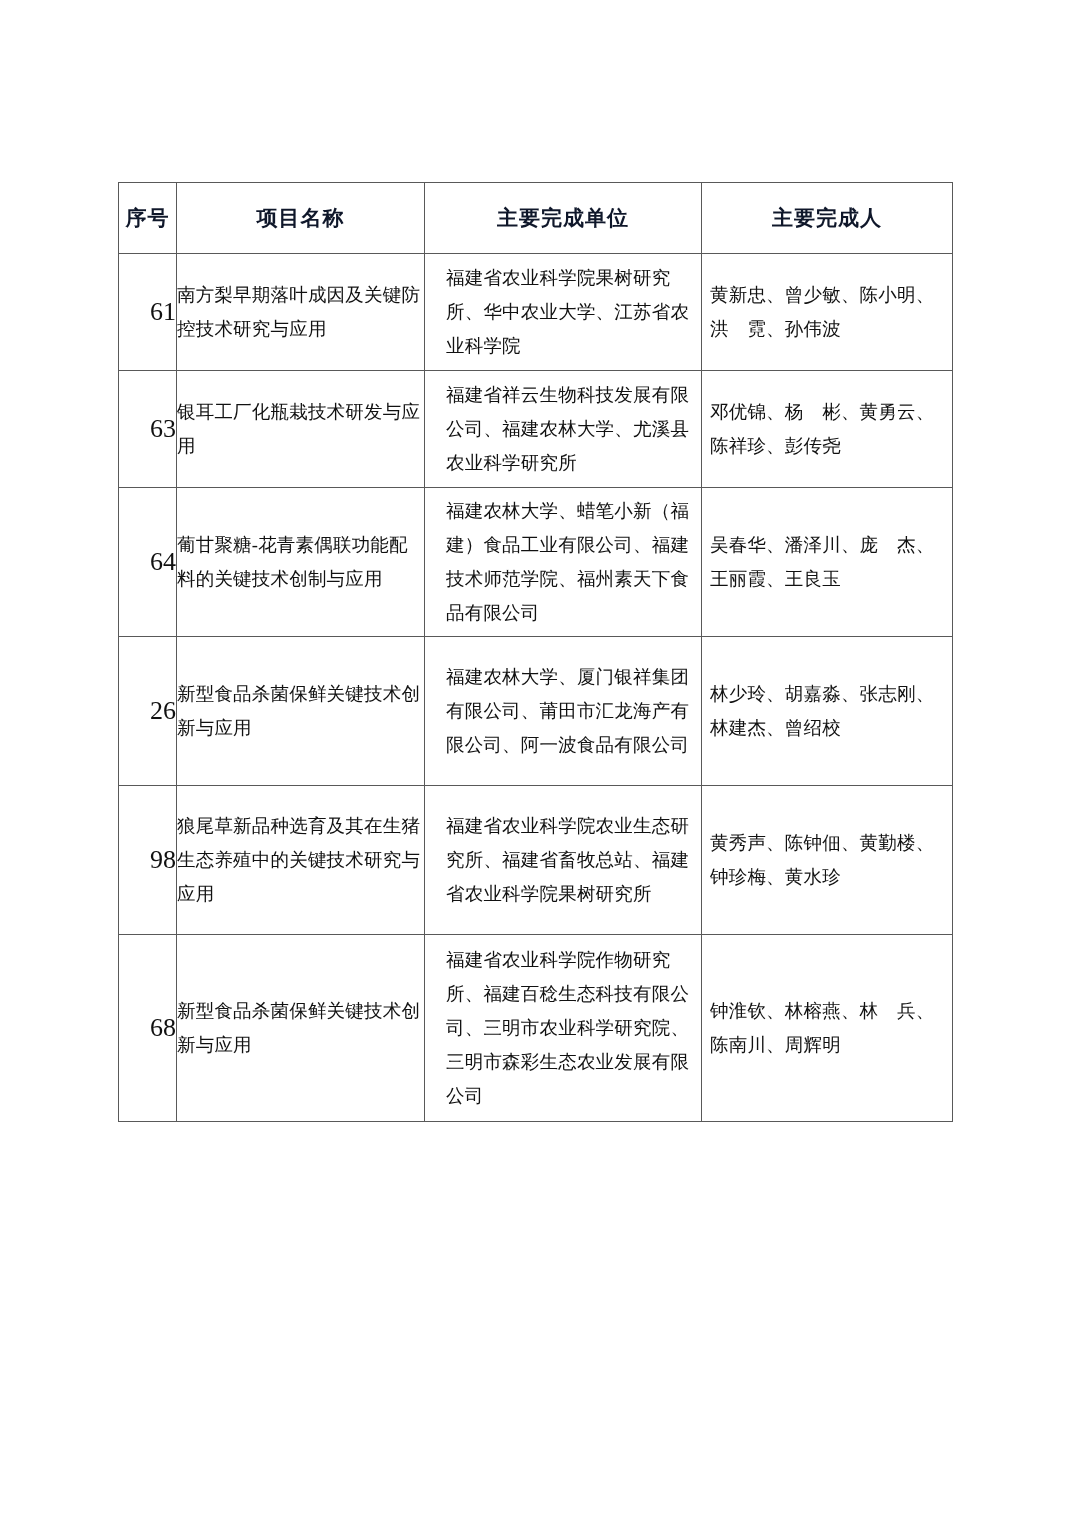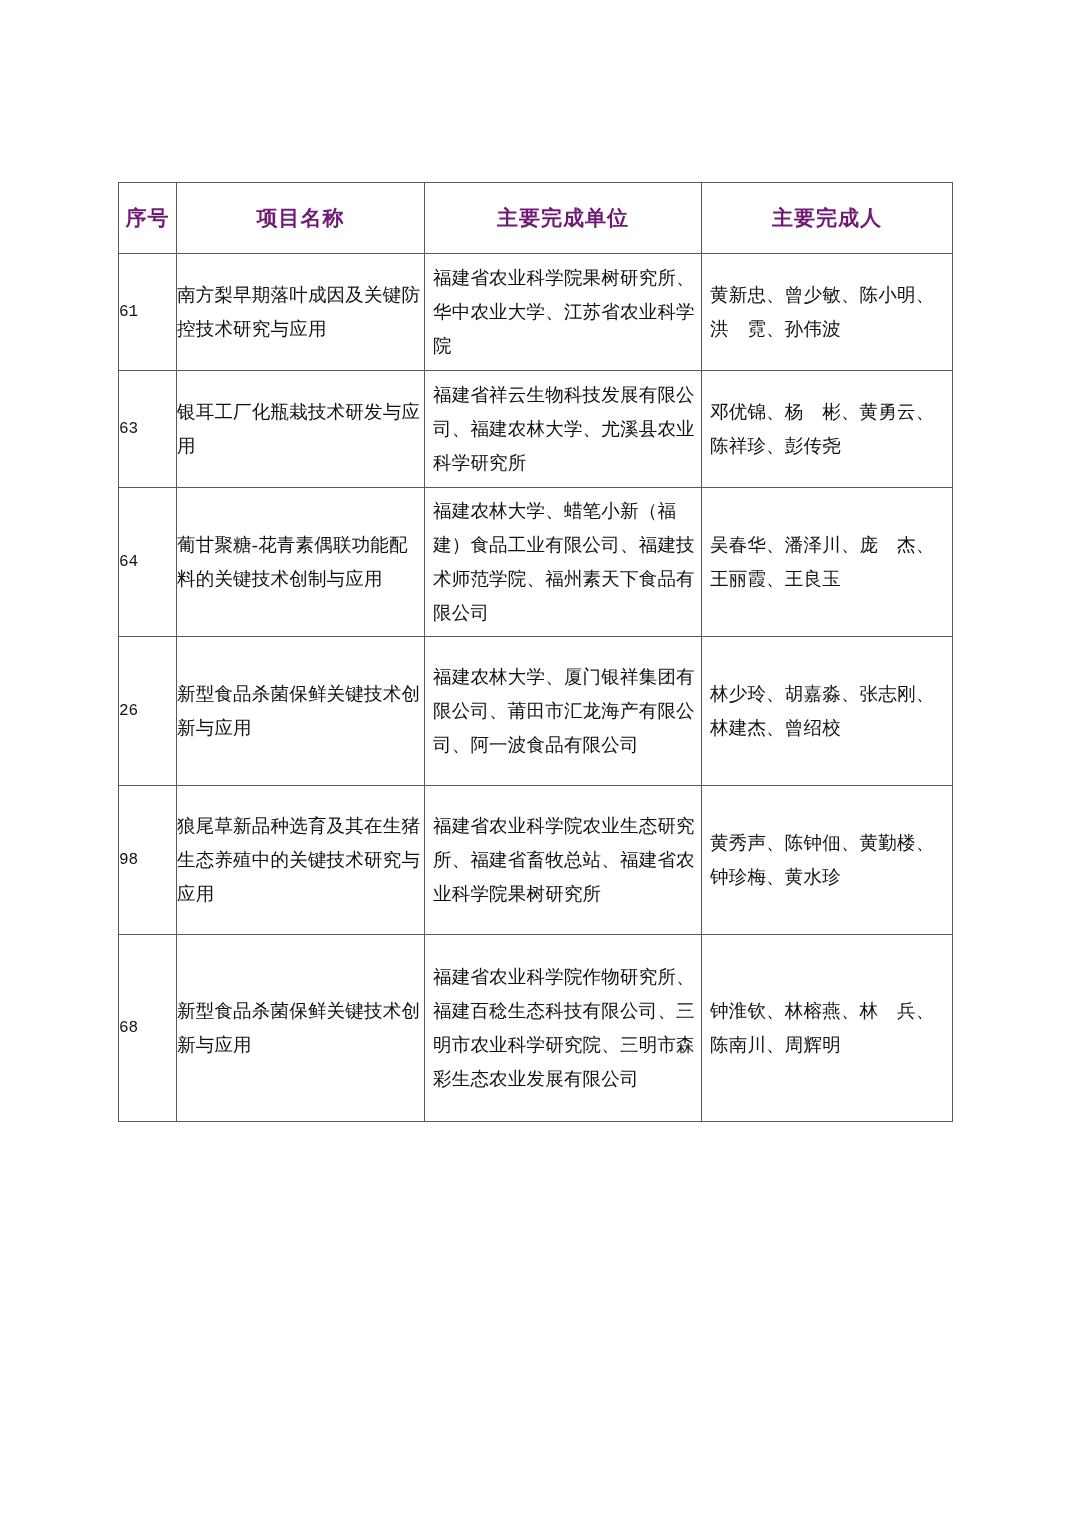--- a/index.html
+++ b/index.html
@@ -43,40 +43,40 @@
   col.c-unit   { width: 277px; }
   col.c-person { width: 251px; }
 
   thead th {
     height: 70px;
     text-align: center;
     font-weight: bold;
     font-size: 21px;
     letter-spacing: 1px;
     font-family: "Liberation Sans", "DejaVu Sans", sans-serif;
-    color: #701a75;
+    color: #0f172a;
   }
   .cell-seq {
-    text-align: left;
-    font-size: 16px;
+    text-align: right;
+    font-size: 26px;
     color: #111111;
-    font-family: Liberation Mono, monospace;
+    font-family: Liberation Serif, serif;
   }
   .cell-text {
     font-size: 18.5px;
     line-height: 34px;
     color: #111111;
     padding: 9px 7px 9px 8px;
     text-align: left;
     letter-spacing: 0.2px;
     word-break: break-all;
     font-family: "Liberation Serif", "DejaVu Serif", serif;
   }
   .cell-text.unit {
-    padding-left: 8px;
+    padding-left: 21px;
     padding-right: 4px;
   }
   .cell-text.person {
     padding-left: 8px;
     padding-right: 3px;
   }
   .row-61 td { height: 116px; }
   .row-62 td { height: 84px; }
   .row-63 td { height: 116px; }
   .row-64 td { height: 148px; }

